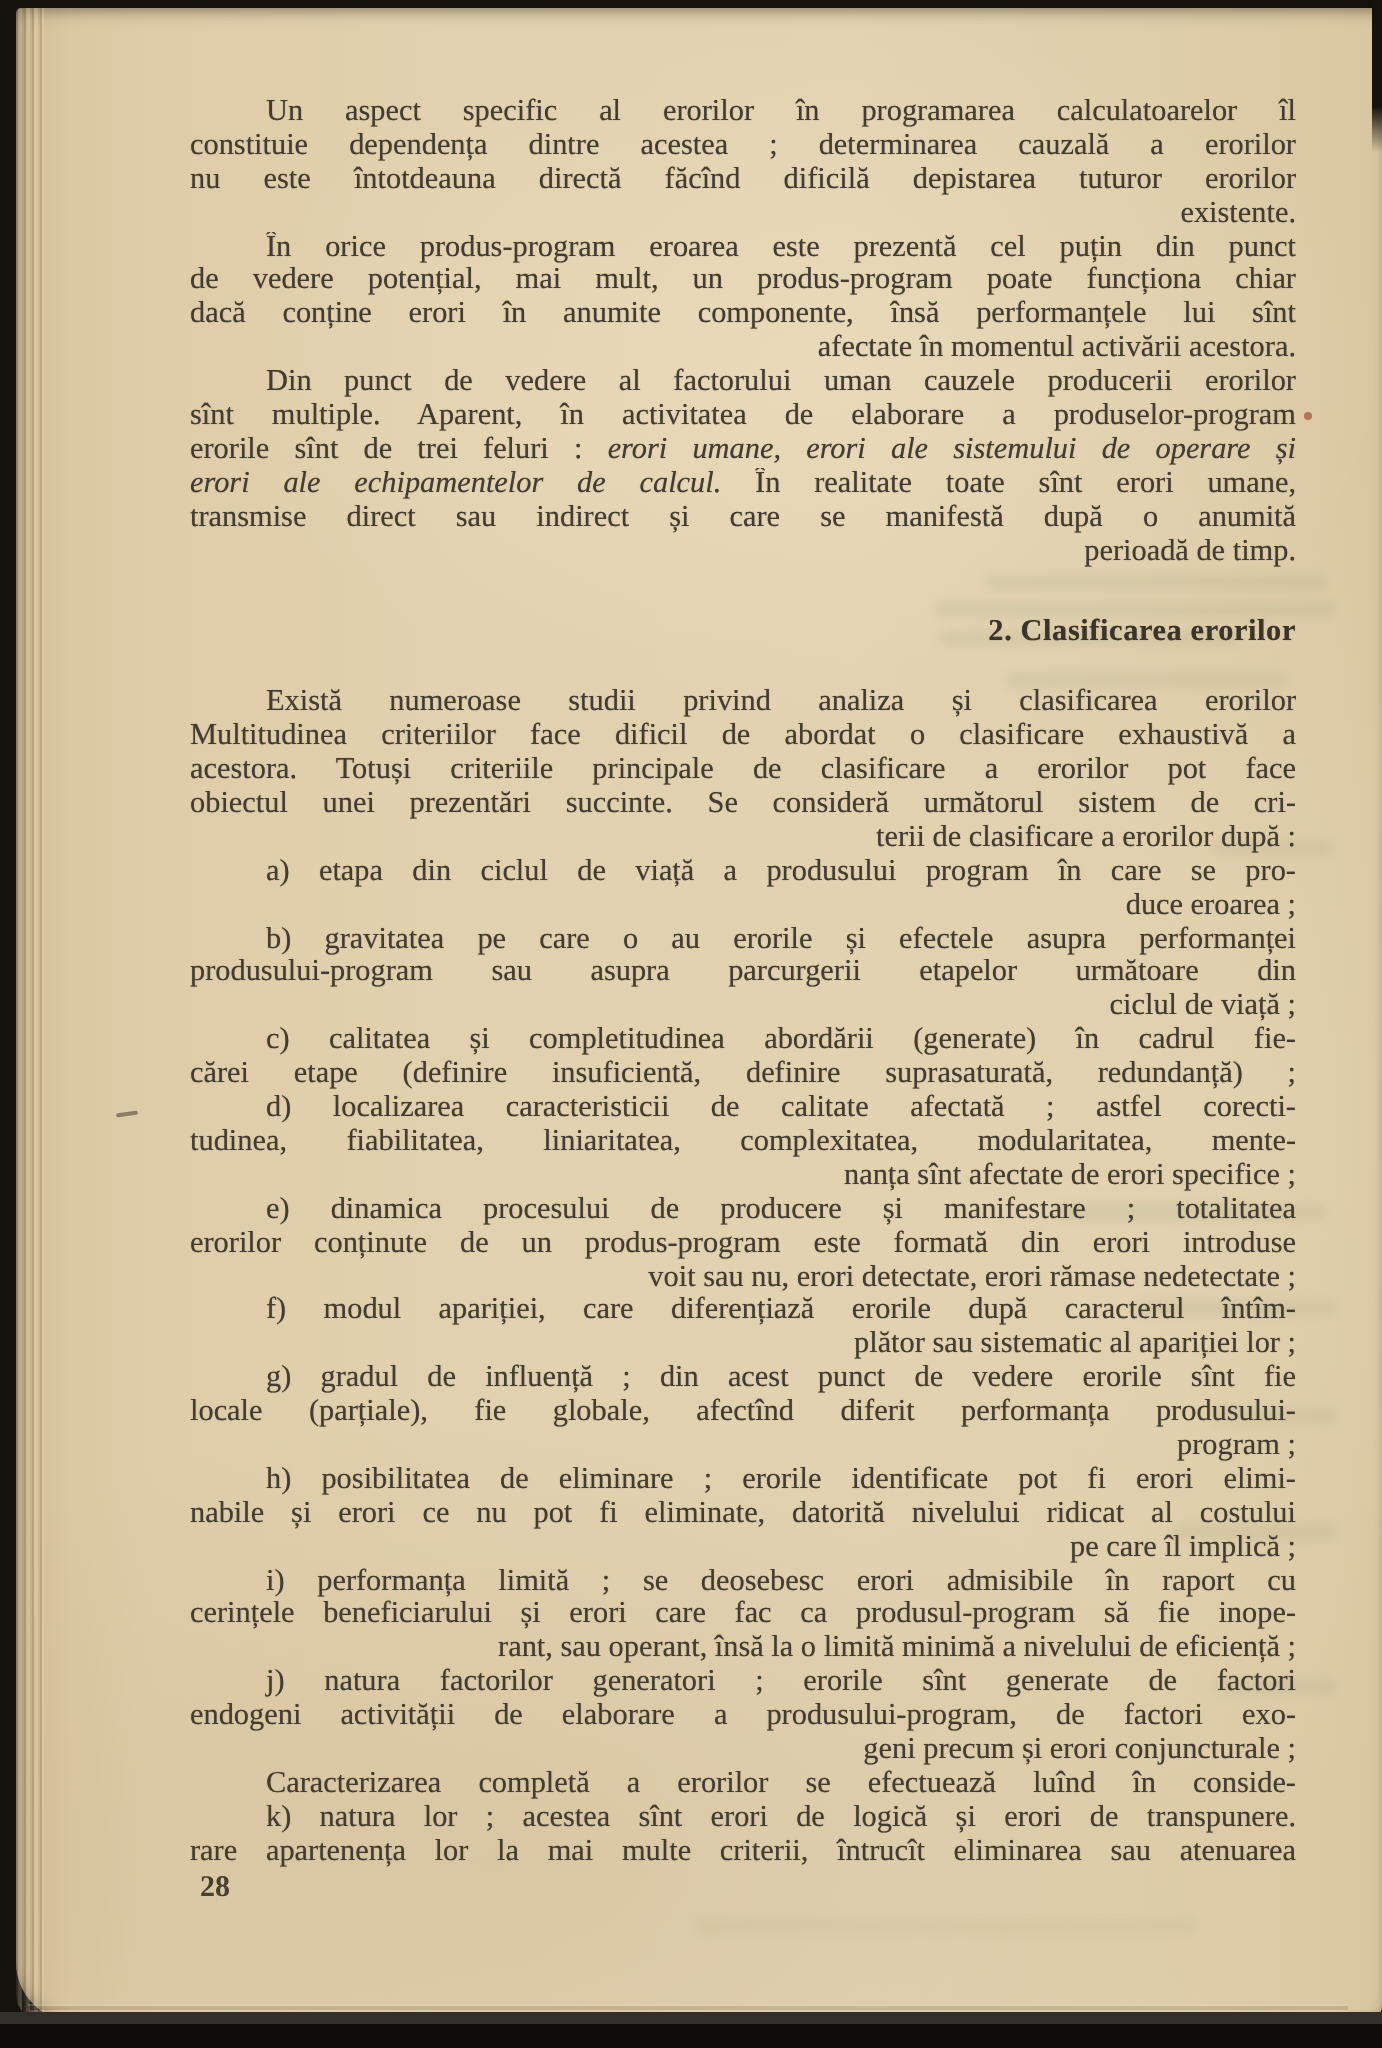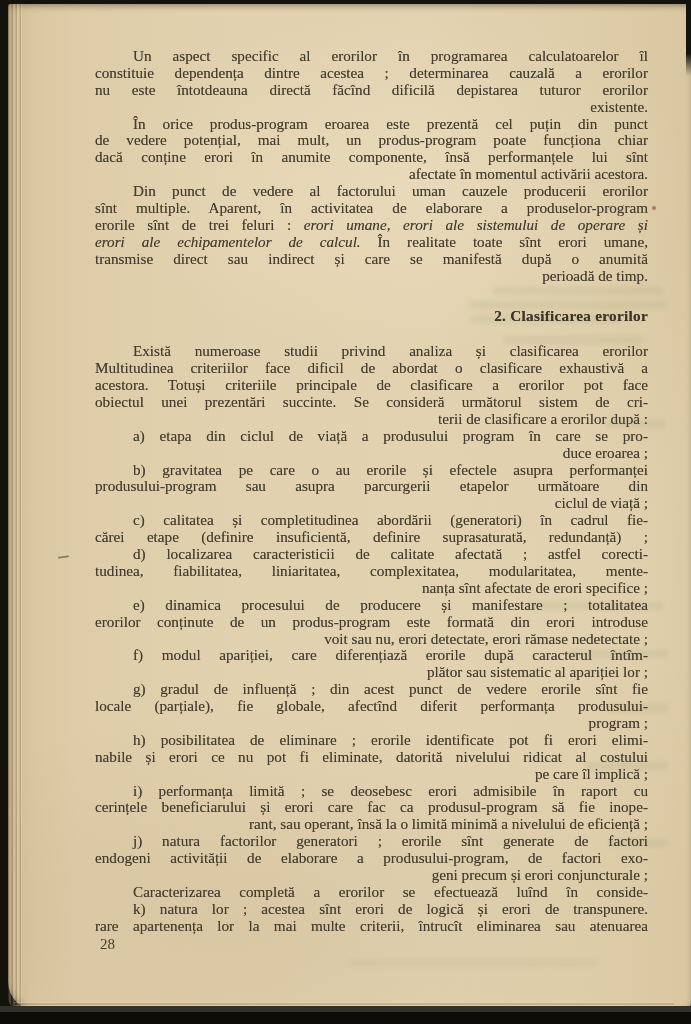--- a/index.html
+++ b/index.html
@@ -33,21 +33,21 @@
   .text-col{
     position:absolute;left:87px;top:44px;width:553px;
     color:#423c31;font-size:15.2px;
     text-shadow:0 0 .5px rgba(66,60,49,.55);
   }
   .line{height:16.9px;line-height:16.9px;overflow:hidden;text-align:right;}
   .line.jst{text-align:justify;text-align-last:justify;}
   .line.ind{padding-left:38px;}
   .line.heading{font-weight:700;padding-left:38px;margin:24px 0 18px;color:#3a342a;letter-spacing:.3px;}
   .it{font-style:italic;}
-  .page-num{position:absolute;left:92px;top:932px;font-size:15px;color:#45402f;}
+  .page-num{position:absolute;left:92px;top:932px;font-size:15px;color:#45402f;font-weight:bold;}
   .ghost{position:absolute;background:#7d8f63;opacity:.12;filter:blur(2px);border-radius:3px;height:8px;}
   .pencil-dash{position:absolute;left:50px;top:552px;width:11px;height:2px;background:rgba(70,62,48,.55);transform:rotate(-8deg);border-radius:1px;}
   .rust-dot{position:absolute;left:644px;top:202px;width:4px;height:4px;border-radius:50%;background:rgba(165,70,45,.65);}
 </style>
 </head>
 <body>
 
 <div class="scan">
   <div class="page">
     <div class="edge-left"></div>
@@ -87,21 +87,21 @@
         <div class="line ind jst"><span>Există numeroase studii privind analiza și clasificarea erorilor</span></div>
         <div class="line jst"><span>Multitudinea criteriilor face dificil de abordat o clasificare exhaustivă a</span></div>
         <div class="line jst"><span>acestora. Totuși criteriile principale de clasificare a erorilor pot face</span></div>
         <div class="line jst"><span>obiectul unei prezentări succinte. Se consideră următorul sistem de cri-</span></div>
         <div class="line"><span>terii de clasificare a erorilor după :</span></div>
         <div class="line ind jst"><span>a) etapa din ciclul de viață a produsului program în care se pro-</span></div>
         <div class="line"><span>duce eroarea ;</span></div>
         <div class="line ind jst"><span>b) gravitatea pe care o au erorile și efectele asupra performanței</span></div>
         <div class="line jst"><span>produsului-program sau asupra parcurgerii etapelor următoare din</span></div>
         <div class="line"><span>ciclul de viață ;</span></div>
-        <div class="line ind jst"><span>c) calitatea și completitudinea abordării (generatori) în cadrul fie-</span></div>
+        <div class="line ind jst"><span>c) calitatea și completitudinea abordării (generate) în cadrul fie-</span></div>
         <div class="line jst"><span>cărei etape (definire insuficientă, definire suprasaturată, redundanță) ;</span></div>
         <div class="line ind jst"><span>d) localizarea caracteristicii de calitate afectată ; astfel corecti-</span></div>
         <div class="line jst"><span>tudinea, fiabilitatea, liniaritatea, complexitatea, modularitatea, mente-</span></div>
         <div class="line"><span>nanța sînt afectate de erori specifice ;</span></div>
         <div class="line ind jst"><span>e) dinamica procesului de producere și manifestare ; totalitatea</span></div>
         <div class="line jst"><span>erorilor conținute de un produs-program este formată din erori introduse</span></div>
         <div class="line"><span>voit sau nu, erori detectate, erori rămase nedetectate ;</span></div>
         <div class="line ind jst"><span>f) modul apariției, care diferențiază erorile după caracterul întîm-</span></div>
         <div class="line"><span>plător sau sistematic al apariției lor ;</span></div>
         <div class="line ind jst"><span>g) gradul de influență ; din acest punct de vedere erorile sînt fie</span></div>

